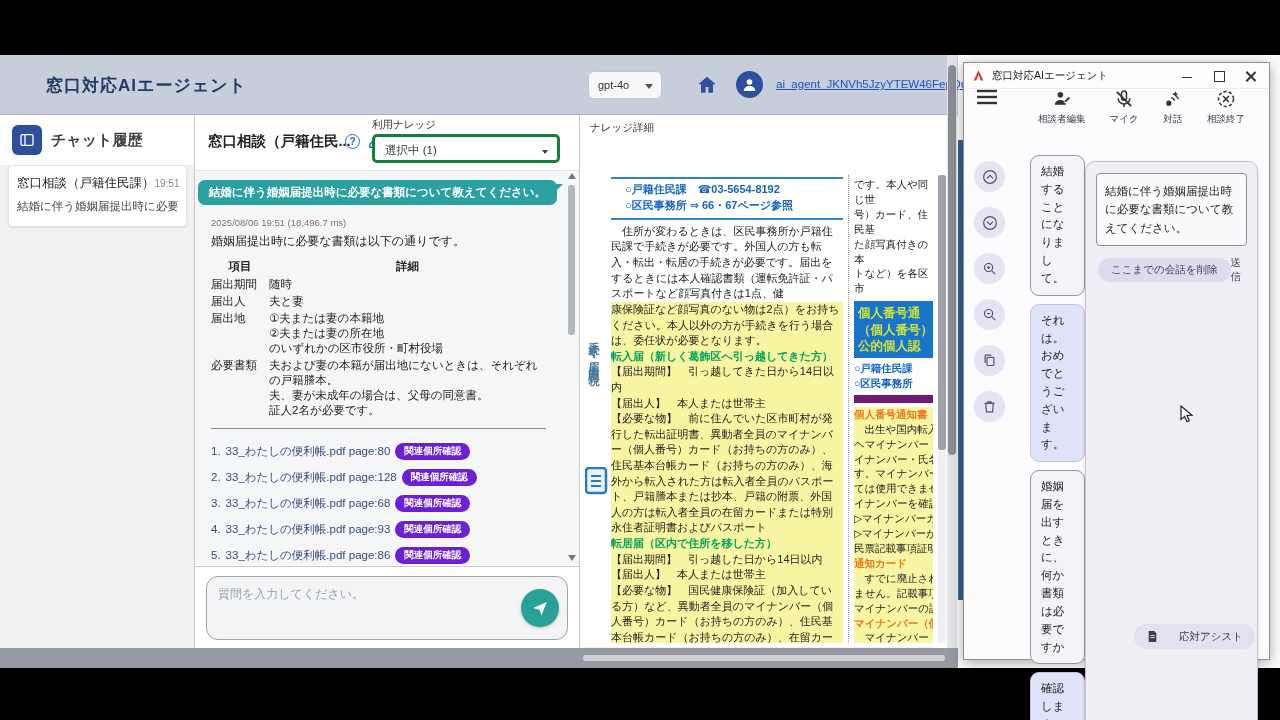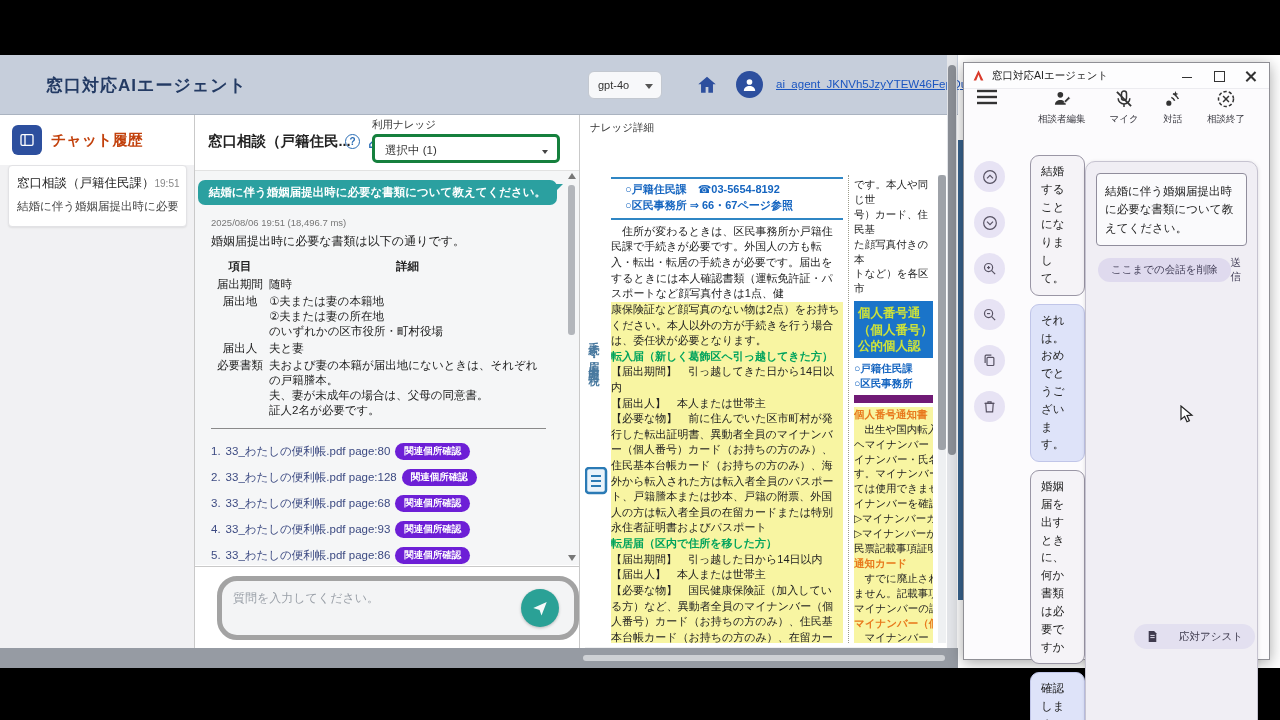--- a/index.html
+++ b/index.html
@@ -18,21 +18,21 @@
   .acct-link { position:absolute; left:776px; top:23px; font-size:11.5px; color:#1a55c0; text-decoration:underline; white-space:nowrap; }
 
   
   .page-vscroll { position:absolute; left:947px; top:0; width:10px; height:593px; background:#e3e5e9; }
   .page-vscroll .thumb { position:absolute; left:1px; top:10px; width:8px; height:390px; background:#8b8f96; border-radius:4px; }
 
   
   .sidebar { position:absolute; left:0; top:60px; width:195px; height:533px; background:#f1f1f3; border-right:1px solid #c9c9c9; }
   .sb-head { position:absolute; left:0; top:0; width:194px; height:50px; background:#fff; display:flex; align-items:center; padding-left:12px; gap:9px; }
   .sb-icon { width:30px; height:30px; background:#2d4f9e; border-radius:6px; display:flex; align-items:center; justify-content:center; }
-  .sb-title { font-size:15px; font-weight:bold; color:#c2410c; }
+  .sb-title { font-size:15px; font-weight:bold; color:#404040; }
   .sb-card { position:absolute; left:8px; top:50px; width:179px; height:62px; background:#fff; border:1px solid #e2e2e5; border-radius:4px; box-shadow:0 1px 2px rgba(0,0,0,.08); padding:9px 8px; }
   .sb-card-row1 { display:flex; justify-content:space-between; align-items:baseline; }
   .sb-item-title { font-size:12.5px; color:#222; white-space:nowrap; }
   .sb-item-time { font-size:10px; color:#888; }
   .sb-item-prev { margin-top:7px; font-size:11.5px; color:#444; white-space:nowrap; overflow:hidden; }
 
   
   .chatcol { position:absolute; left:195px; top:60px; width:385px; height:533px; background:#fff; border-right:1px solid #c9c9c9; }
   .cc-titlebar { position:absolute; left:0; top:0; width:384px; height:55px; background:#fff; }
   .cc-title { position:absolute; left:13px; top:17px; font-size:14.5px; font-weight:bold; color:#222; white-space:nowrap; }
@@ -46,35 +46,35 @@
   .user-bubble { position:absolute; right:22px; top:9px; background:#2ba0a0; color:#fff; font-size:11.5px; font-weight:600; padding:5px 11px; border-radius:7px; white-space:nowrap; }
   .user-bubble::after { content:""; position:absolute; right:-6px; top:4px; border:6px solid transparent; border-left-color:#2ba0a0; border-top-color:#2ba0a0; }
   .answer { position:absolute; left:16px; top:46px; width:350px; }
   .ts { font-size:9.5px; color:#777; }
   .ans-intro { margin-top:5px; font-size:12px; color:#222; }
   .ans-table { margin-top:9px; width:335px; font-size:11.5px; color:#222; }
   .ans-thead { display:flex; font-weight:bold; margin-bottom:3px; }
   .th-item { width:58px; text-align:center; }
   .th-detail { flex:1; text-align:center; }
   .ans-row { display:flex; margin-bottom:2px; }
-  .ans-label { width:58px; flex:none;text-align:center; }
+  .ans-label { width:58px; flex:none; }
   .ans-detail { flex:1; white-space:pre-line; }
   .ans-div { margin-top:10px; width:335px; border-top:1px solid #8a8a8a; }
   .refs { margin-top:9px; }
   .ref-row { display:flex; align-items:center; height:26px; gap:5px; }
   .ref-num, .ref-text { font-size:11.5px; color:#3c4a82; }
   .ref-badge { background:#6d1fd6; color:#fff; font-size:9.5px; font-weight:bold; padding:2px 9px; border-radius:11px; white-space:nowrap; }
 
   .cc-scroll { position:absolute; right:3px; top:58px; width:9px; height:388px; }
   .cc-scroll .arrow-up { position:absolute; top:0; left:1px; border-left:4px solid transparent; border-right:4px solid transparent; border-bottom:6px solid #777; }
   .cc-scroll .arrow-dn { position:absolute; bottom:0; left:1px; border-left:4px solid transparent; border-right:4px solid transparent; border-top:6px solid #777; }
   .cc-scroll .thumb { position:absolute; top:12px; left:1px; width:7px; height:150px; background:#b3b6bb; border-radius:3px; }
 
   .inputarea { position:absolute; left:0; top:451px; width:384px; height:82px; background:#fff; border-top:1px solid #c9c9c9; }
-  .q-input { position:absolute; left:22px; top:9px; width:362px; height:64px; background:#f3f4f5; border:5px solid #a3a3a3; border-radius:20px; resize:none; font-size:12px; color:#333; padding:9px 11px; font-family:inherit; }
+  .q-input { position:absolute; left:11px; top:9px; width:362px; height:64px; background:#f3f4f5; border:1px solid #a3a3a3; border-radius:12px; resize:none; font-size:12px; color:#333; padding:9px 11px; font-family:inherit; }
   .q-input::placeholder { color:#9aa0a8; }
   .send-btn { position:absolute; left:326px; top:22px; width:38px; height:38px; border-radius:50%; background:#2aa196; display:flex; align-items:center; justify-content:center; box-shadow:0 1px 3px rgba(0,0,0,.25); }
 
   
   .kcol { position:absolute; left:580px; top:60px; width:368px; height:533px; background:#fff; }
   .kd-label { position:absolute; left:10px; top:6px; font-size:10.5px; color:#333; }
   .kd-select { position:absolute; left:8px; top:21px; width:346px; height:30px; background:#fff; border:1px solid #c9c9c9; border-radius:7px; font-size:11.5px; color:#333; line-height:28px; padding-left:12px; }
   .kd-select::after { content:""; position:absolute; right:11px; top:13px; border-left:4px solid transparent; border-right:4px solid transparent; border-top:5px solid #444; }
 
   .docarea { position:absolute; left:5px; top:60px; width:348px; height:468px; background:#fff; overflow:hidden; }
@@ -209,28 +209,28 @@
                 <div class="th-item">項目</div>
                 <div class="th-detail">詳細</div>
               </div>
               <div>
 
               <div class="ans-row">
                     <div class="ans-label">届出期間</div>
                     <div class="ans-detail">随時</div>
                   </div>
                   <div class="ans-row">
+                    <div class="ans-label">届出人</div>
+                    <div class="ans-detail">夫と妻</div>
+                  </div>
+                  <div class="ans-row">
                     <div class="ans-label">届出地</div>
                     <div class="ans-detail">①夫または妻の本籍地
 ②夫または妻の所在地
 のいずれかの区市役所・町村役場</div>
-                  </div>
-                  <div class="ans-row">
-                    <div class="ans-label">届出人</div>
-                    <div class="ans-detail">夫と妻</div>
                   </div>
                   <div class="ans-row">
                     <div class="ans-label">必要書類</div>
                     <div class="ans-detail">夫および妻の本籍が届出地にないときは、それぞれの戸籍謄本。
 夫、妻が未成年の場合は、父母の同意書。
 証人2名が必要です。</div>
                   </div>
                 </div>
             </div>
             <div class="ans-div"></div>

